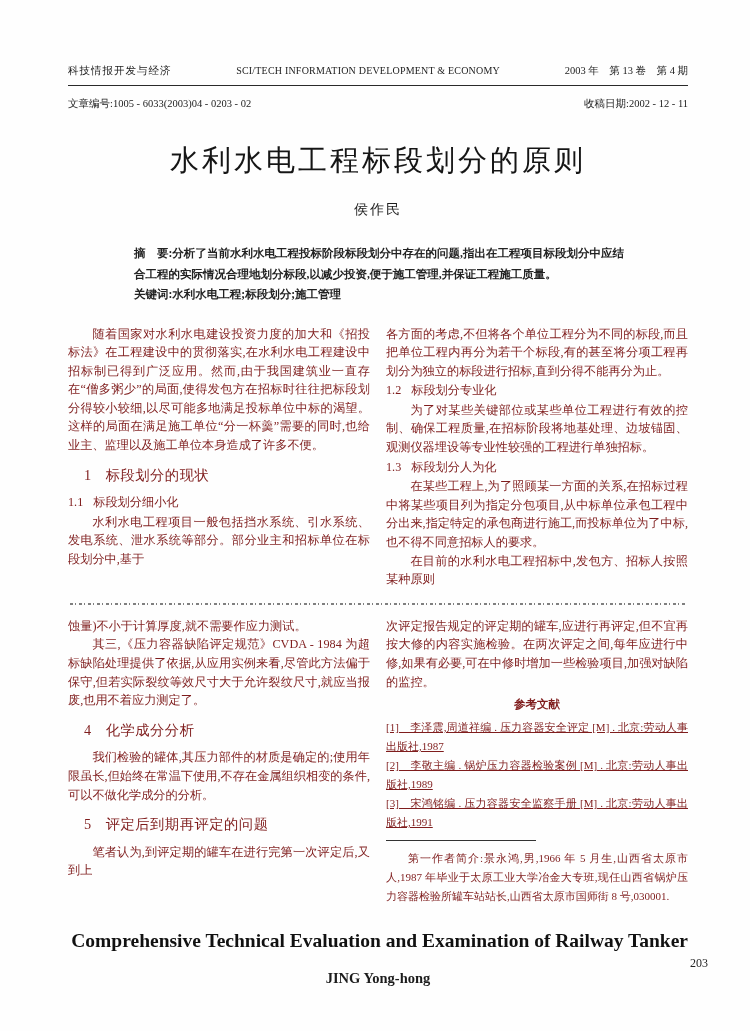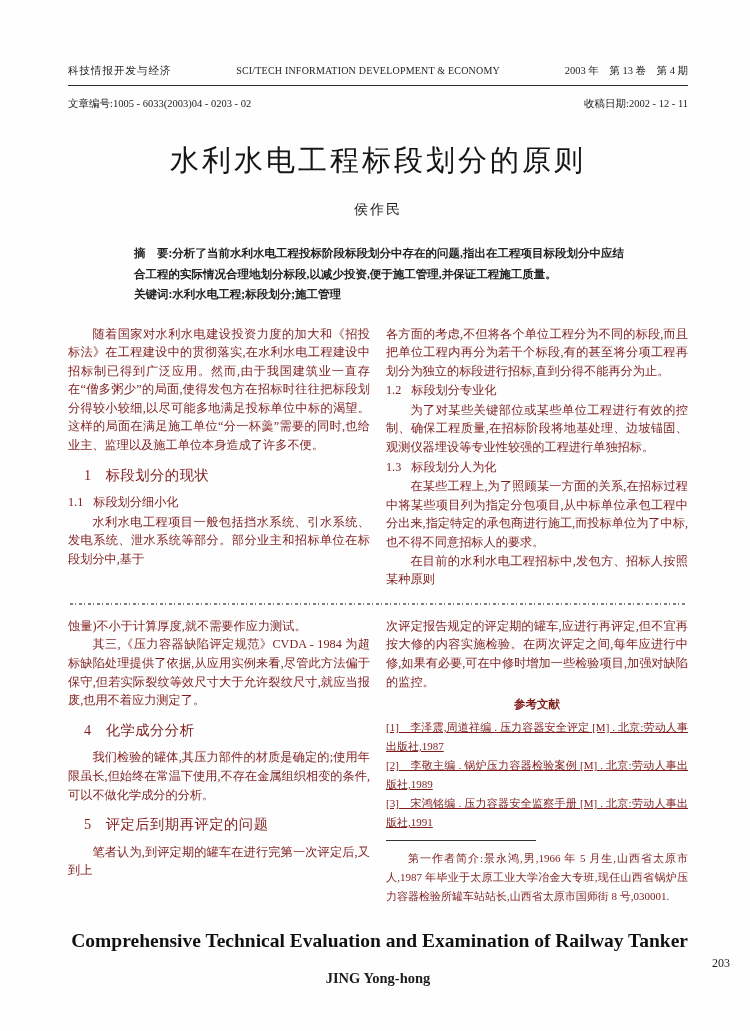--- a/index.html
+++ b/index.html
@@ -47,21 +47,21 @@
   }
   
   .refs-title{text-align:center;font-weight:bold;font-size:11.5px;margin:4px 0 4px 0;}
   .ref-item{font-size:11px;line-height:19px;text-align:justify;text-indent:0 !important;margin:0;text-decoration:underline;}
   .bio-rule{border:none;border-top:1px solid #333;width:150px;margin:8px 0 8px 0;}
   .bio{font-size:11px;line-height:19px;text-align:justify;}
   
   .en-title{margin-top:24px;text-align:right;font-size:19.5px;font-weight:bold;color:#111;}
   .en-author{margin-top:18px;text-align:center;font-size:14.5px;font-weight:bold;}
   
-  .pageno{position:absolute;right:20px;top:956px;font-size:12px;color:#222;}
+  .pageno{position:absolute;right:42px;top:956px;font-size:12px;color:#222;}
 </style>
 </head>
 <body>
 
 <div class="page">
 
   <div class="jheader">
     <span class="cn">科技情报开发与经济</span>
     <span class="en">SCI/TECH INFORMATION DEVELOPMENT &amp; ECONOMY</span>
     <span class="issue">2003 年　第 13 卷　第 4 期</span>

